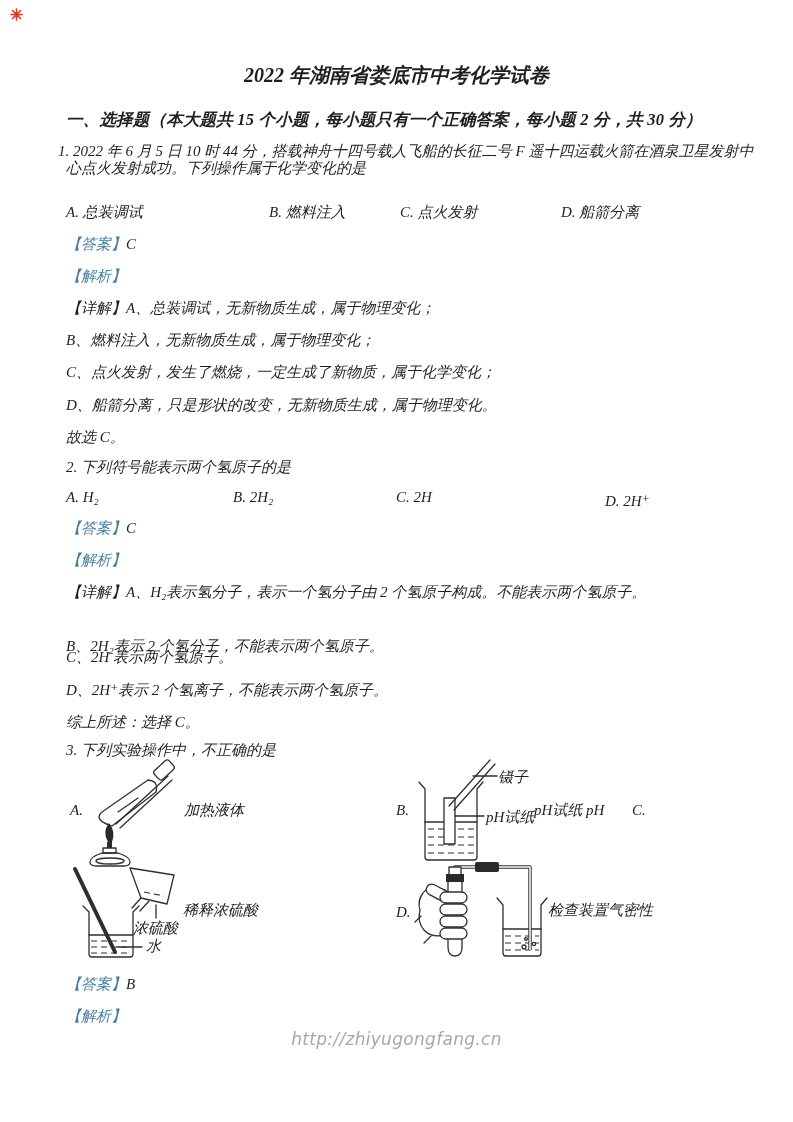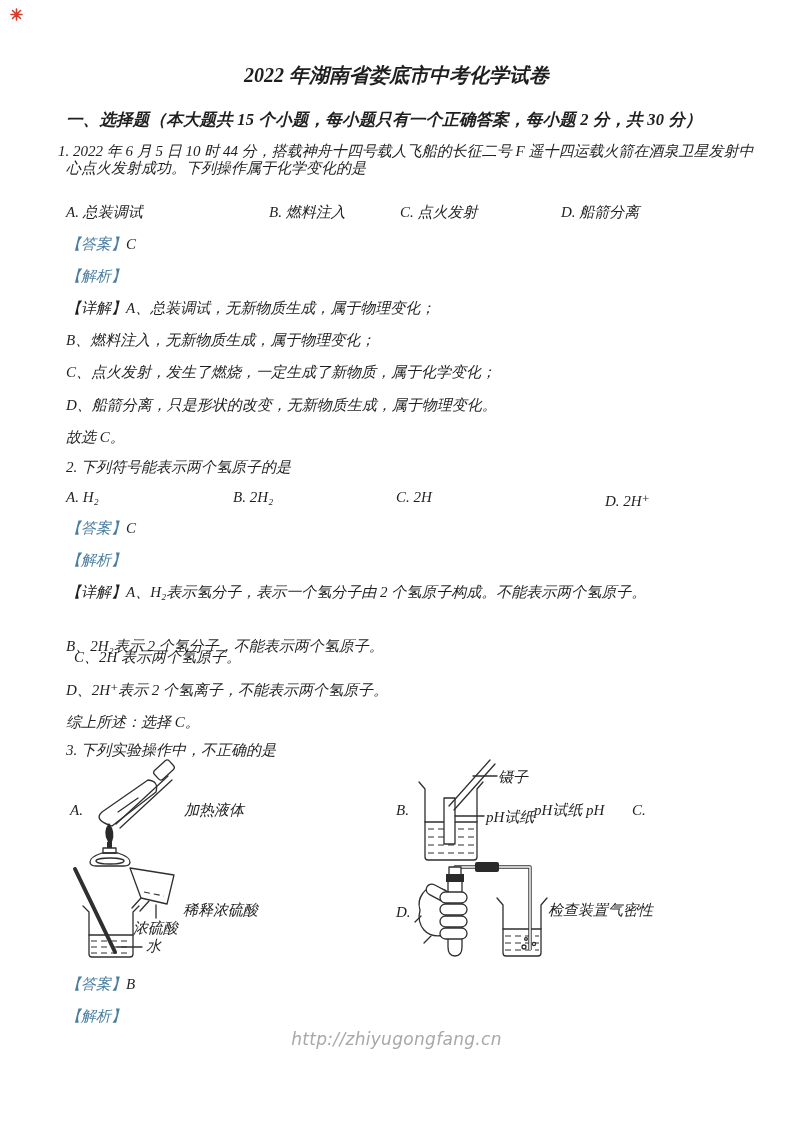--- a/index.html
+++ b/index.html
@@ -53,21 +53,21 @@
   <div class="line" style="top:488px;left:66px;">A. H₂</div>
   <div class="line" style="top:488px;left:233px;">B. 2H₂</div>
   <div class="line" style="top:488px;left:396px;">C. 2H</div>
   <div class="line" style="top:492px;left:561px;margin-left:44px;">D. 2H⁺</div>
   <div class="line" style="top:519px;left:66px;">
     <span class="blue">【答案】</span><span>C</span>
   </div>
   <div class="line blue" style="top:551px;left:66px;">【解析】</div>
   <div class="line" style="top:583px;left:66px;">【详解】A、H₂表示氢分子，表示一个氢分子由 2 个氢原子构成。不能表示两个氢原子。</div>
   <div class="line" style="top:616px;left:66px;margin-top:21px;">B、2H₂表示 2 个氢分子，不能表示两个氢原子。</div>
-  <div class="line" style="top:648px;left:66px;margin-left:8px;">C、2H 表示两个氢原子。</div>
+  <div class="line" style="top:648px;left:66px;">C、2H 表示两个氢原子。</div>
   <div class="line" style="top:681px;left:66px;">D、2H⁺表示 2 个氢离子，不能表示两个氢原子。</div>
   <div class="line" style="top:713px;left:66px;">综上所述：选择 C。</div>
 
   <div class="line" style="top:741px;left:66px;">3. 下列实验操作中，不正确的是</div>
 
   <div class="line" style="top:801px;left:70px;">A.</div>
   <svg style="left:88px;top:756px;" width="112" height="112" viewBox="0 0 112 112">
 
     <line class="st" x1="28" y1="68" x2="80" y2="20"></line>
     <line class="st" x1="32" y1="72" x2="84" y2="24"></line>

